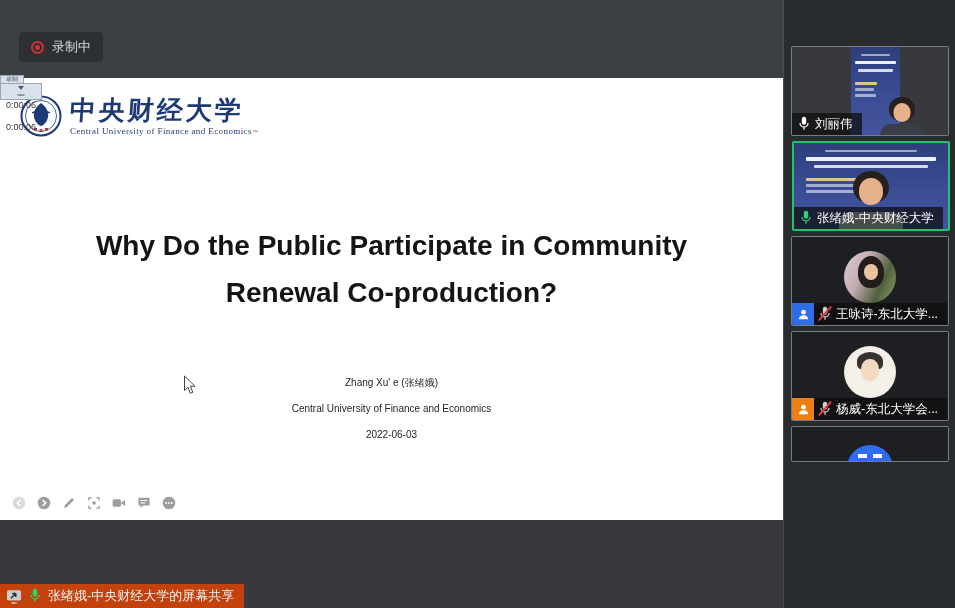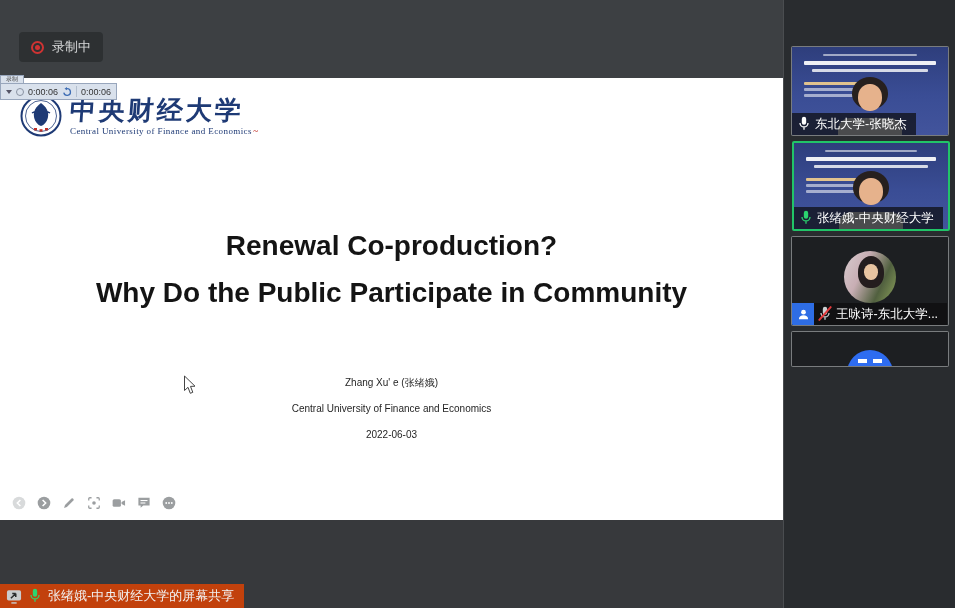--- a/index.html
+++ b/index.html
@@ -18,21 +18,21 @@
              border-radius:50%; background:var(--record-red); }
   .rec-label { color:#d9dadb; font-size:13px; }
 
   .slide { position:absolute; left:0; top:78px; width:783px; height:442px; background:#ffffff; }
 
   
   .ppt-timer { position:absolute; left:0; top:-3px; z-index:5; font-size:9px; color:#333; }
   .ppt-tab { width:24px; height:8px; background:#d9e1ec; border:1px solid #98a6bc; border-bottom:none;
              font-size:6px; line-height:7px; text-align:center; color:#444; overflow:hidden; }
   .ppt-controls { display:flex; align-items:center; gap:4px; background:#d9e1ec;
-             border:1px solid #98a6bc; padding:2px 5px; height:17px; }
+             border:1px solid #98a6bc; padding:2px 5px; height:17px;flex-direction:column; }
   .tri-down { width:0; height:0; border-left:3.5px solid transparent; border-right:3.5px solid transparent;
              border-top:4px solid #556; }
   .pause-ic { width:8px; height:8px; border:1.3px solid #8a93a3; border-radius:50%; }
   .sep { width:1px; height:11px; background:#b3bfcf; }
 
   
   .logo { position:absolute; left:20px; top:17px; display:flex; align-items:flex-start; gap:8px; }
   .logo-cn { font-family:"DejaVu Serif", serif; font-weight:bold; font-size:26px; letter-spacing:3px;
              color:#1e3a75; transform:skewX(-4deg); line-height:30px; }
   .logo-en { font-family:"Liberation Serif", serif; font-size:9px; letter-spacing:.4px;
@@ -169,22 +169,22 @@
         </svg>
         <div>
           <div class="logo-cn">中央财经大学</div>
           <div class="logo-en">
             <span>Central University of Finance and Economics</span><span class="seal-mark"> ~</span>
           </div>
         </div>
       </div>
 
       <div class="title">
+        <div>Why Do the Public Participate in Community</div>
         <div>Renewal Co-production?</div>
-        <div>Why Do the Public Participate in Community</div>
       </div>
 
       <div class="author-block">
         <div>Zhang Xu' e (张绪娥)</div>
         <div>Central University of Finance and Economics</div>
         <div>2022-06-03</div>
       </div>
 
       <svg class="cursor" width="14" height="20" viewBox="0 0 14 20">
         <path d="M1.5 1 L1.5 15.5 L5 12.3 L7.3 18.3 L9.8 17.3 L7.5 11.4 L12 11.2 Z" fill="#fff" stroke="#444" stroke-width="1"></path>
@@ -254,21 +254,21 @@
             <path d="M2.5 9.5 a5.5 5.5 0 0 0 11 0" fill="none" stroke="currentColor" stroke-width="1.8"></path>
             <line x1="8" y1="15.5" x2="8" y2="19" stroke="currentColor" stroke-width="1.8"></line>
           </svg>
         </span>
         <span class="txt">张绪娥-中央财经大学的屏幕共享</span>
       </div>
     </div>
   </div>
 
   <div class="sidebar">
-      <div class="tile v-video mic-on">
+      <div class="tile v-video-portrait mic-on">
     <div class="video">
       <div class="vslide">
             <i></i>
             <i></i>
             <i></i>
             <i></i>
             <i></i>
             <i></i>
           </div>
       <div class="person">
@@ -280,21 +280,21 @@
     </div>
     <div class="label">
 
       <span class="mic">
         <svg viewBox="0 0 16 22">
           <rect x="5" y="1" width="6" height="11" rx="3" fill="currentColor"></rect>
           <path d="M2.5 9.5 a5.5 5.5 0 0 0 11 0" fill="none" stroke="currentColor" stroke-width="1.8"></path>
           <line x1="8" y1="15.5" x2="8" y2="19" stroke="currentColor" stroke-width="1.8"></line>
         </svg>
       </span>
-      <span class="pname">东北大学-张晓杰</span>
+      <span class="pname">刘丽伟</span>
     </div>
   </div>
       <div class="tile v-video mic-speaking active">
     <div class="video">
       <div class="vslide">
             <i></i>
             <i></i>
             <i></i>
             <i></i>
             <i></i>
@@ -334,20 +334,42 @@
       <span class="mic">
         <svg viewBox="0 0 16 22">
           <rect x="5" y="1" width="6" height="11" rx="3" fill="currentColor"></rect>
           <path d="M2.5 9.5 a5.5 5.5 0 0 0 11 0" fill="none" stroke="currentColor" stroke-width="1.8"></path>
           <line x1="8" y1="15.5" x2="8" y2="19" stroke="currentColor" stroke-width="1.8"></line>
         </svg>
       </span>
       <span class="pname">王咏诗-东北大学...</span>
     </div>
   </div>
+      <div class="tile v-avatar-illustration mic-muted">
+    <div class="video">
+
+      <div class="avatar"></div>
+    </div>
+    <div class="label has-badge">
+      <span class="badge" style="background: rgb(238, 127, 18);">
+        <svg viewBox="0 0 16 16" fill="#fff">
+              <circle cx="8" cy="5.2" r="2.9"></circle>
+              <path d="M2.3 13.8 a5.7 5 0 0 1 11.4 0 Z"></path>
+            </svg>
+      </span>
+      <span class="mic">
+        <svg viewBox="0 0 16 22">
+          <rect x="5" y="1" width="6" height="11" rx="3" fill="currentColor"></rect>
+          <path d="M2.5 9.5 a5.5 5.5 0 0 0 11 0" fill="none" stroke="currentColor" stroke-width="1.8"></path>
+          <line x1="8" y1="15.5" x2="8" y2="19" stroke="currentColor" stroke-width="1.8"></line>
+        </svg>
+      </span>
+      <span class="pname">杨威-东北大学会...</span>
+    </div>
+  </div>
       <div class="tile v-partial mic-none">
     <div class="video">
 
       <div class="avatar"></div>
     </div>
 
   </div>
     </div>
 
 </div>

